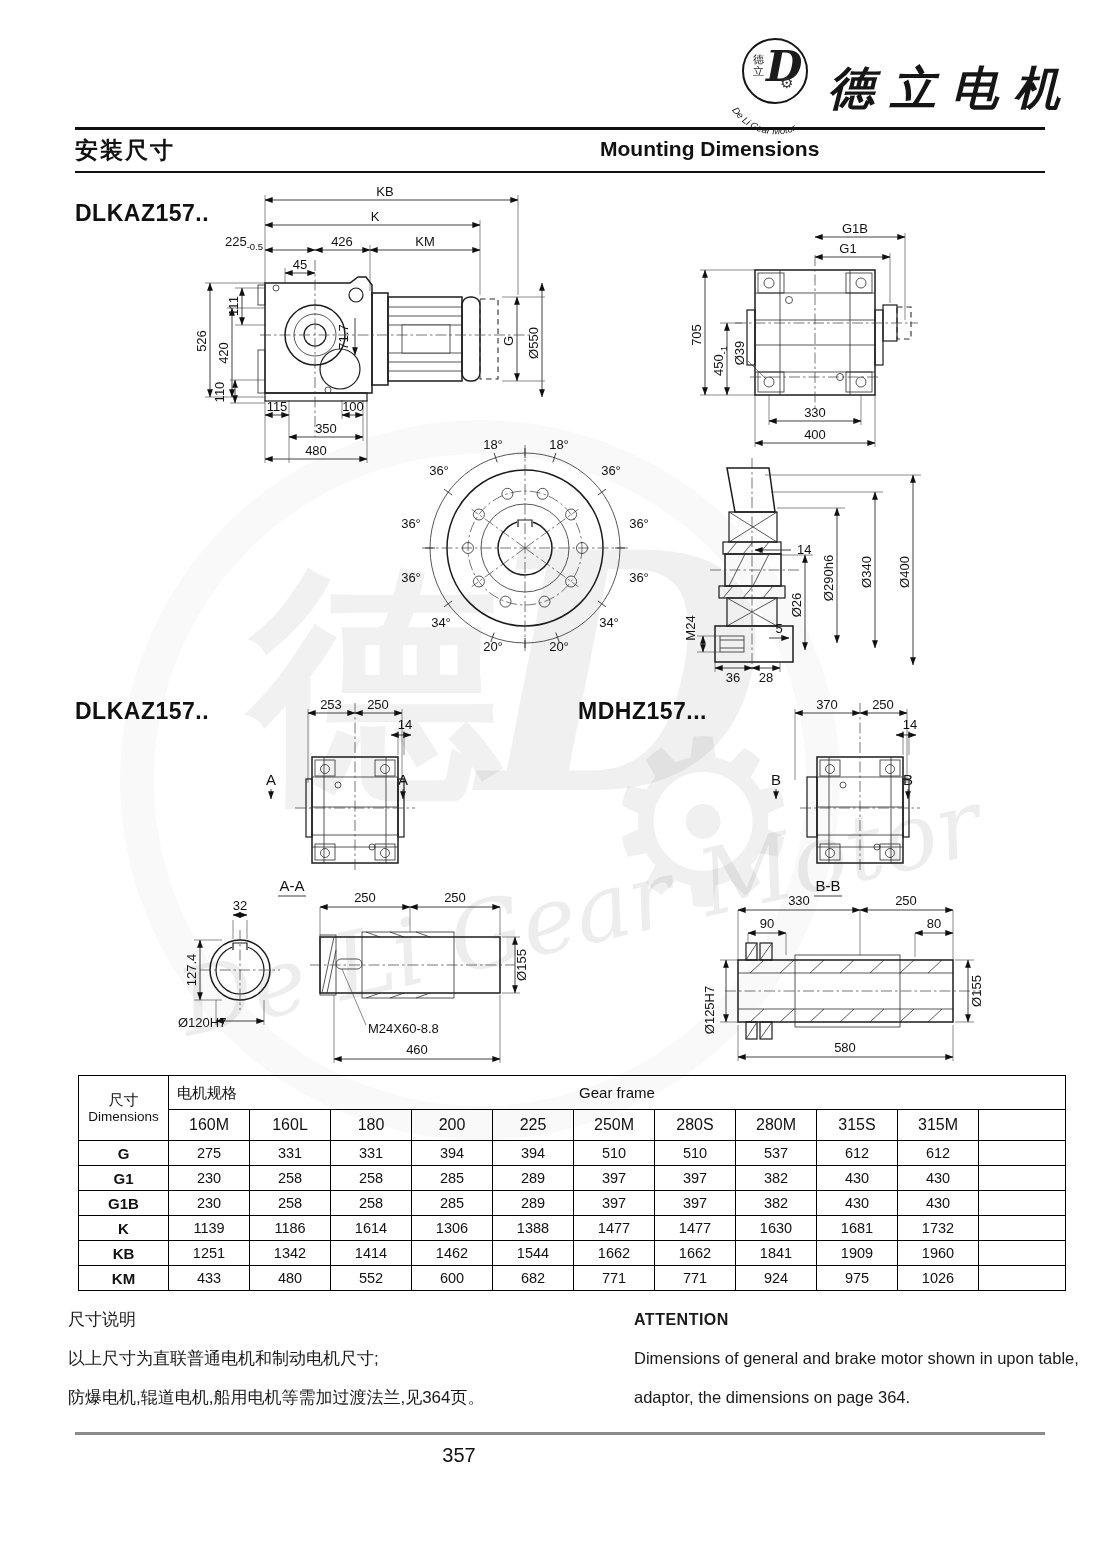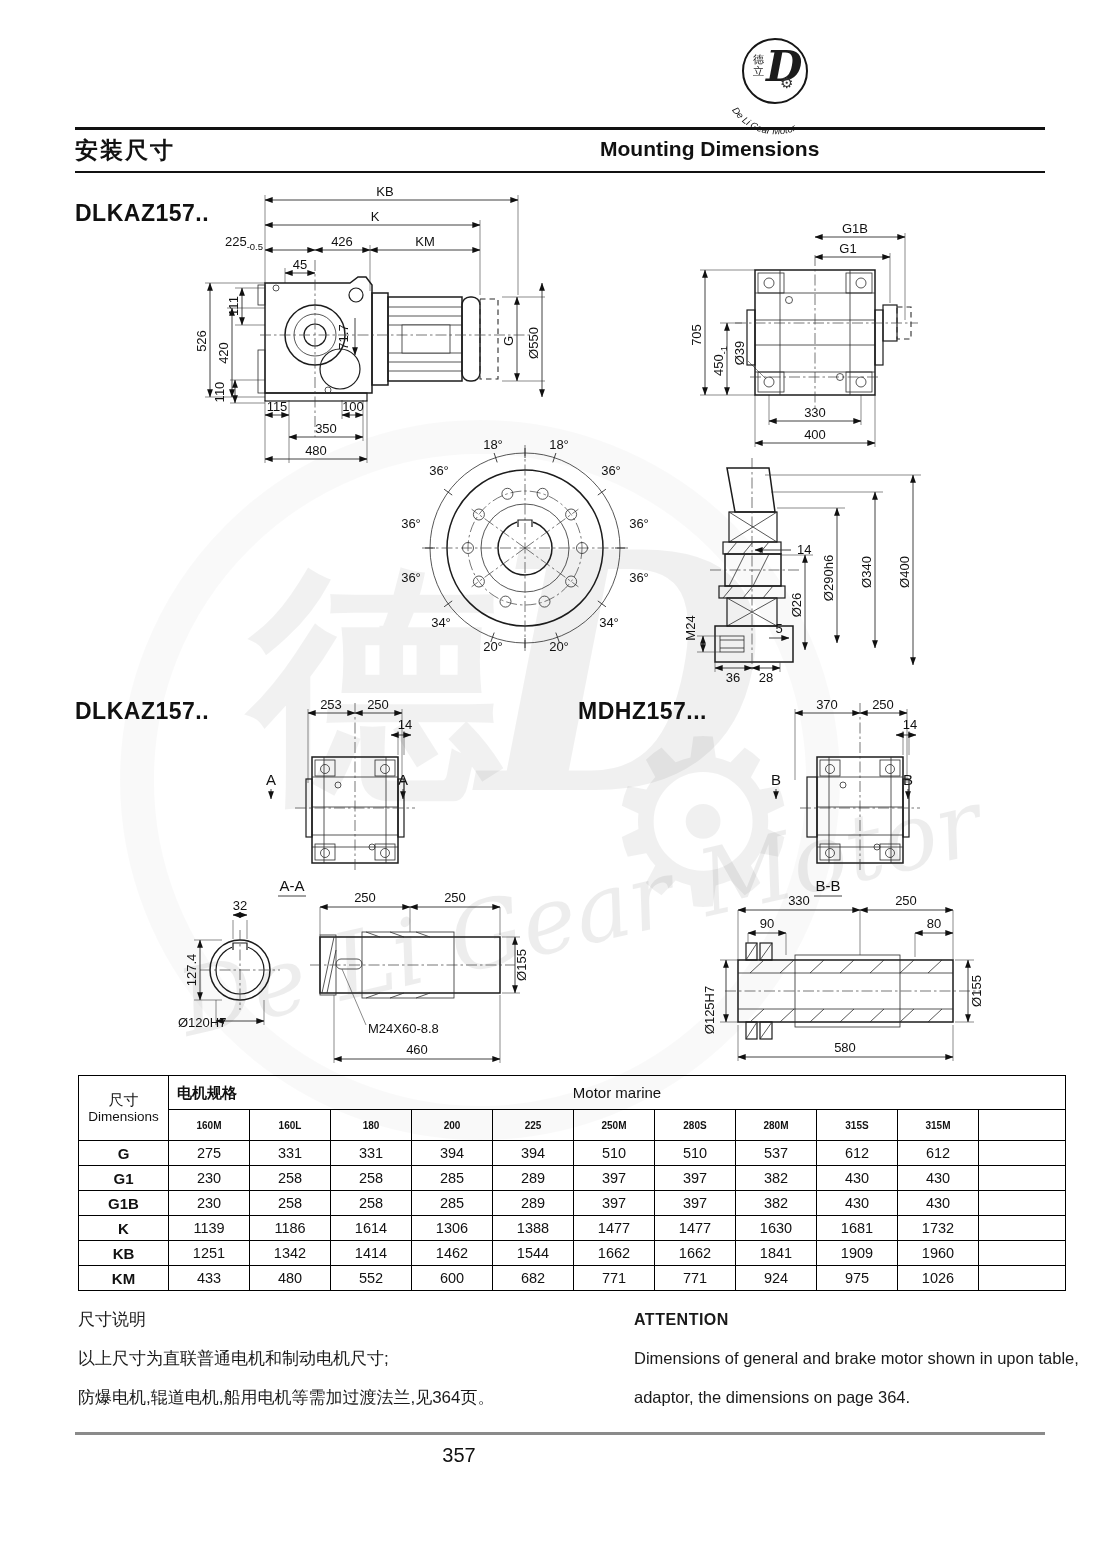--- a/index.html
+++ b/index.html
@@ -28,28 +28,28 @@
   .t{fill:none;stroke:#2c2c2c;stroke-width:0.8}
   .dim{fill:none;stroke:#2c2c2c;stroke-width:0.9}
   .cl{fill:none;stroke:#3c3c3c;stroke-width:0.7;stroke-dasharray:11 3 2.5 3}
   .da{fill:none;stroke:#2c2c2c;stroke-width:1.1;stroke-dasharray:5.5 4}
   .hl{fill:none;stroke:#3c3c3c;stroke-width:0.6}
   .wh{fill:#fff}
   
   .dim-table{position:absolute;left:78px;top:1075px;border-collapse:collapse;table-layout:fixed}
   .dim-table td{border:1.6px solid #000;text-align:center;vertical-align:middle;font-size:14.5px;padding:0;height:25px}
   .dim-table tr.h1 td{height:34px}
-  .dim-table tr.h2 td{height:31px;font-weight:bold;font-size:10px}
+  .dim-table tr.h2 td{height:31px;font-weight:normal;font-size:16px}
   .dim-table td.corner{font-size:15px;line-height:17px}
   .dim-table td.corner .en{font-size:13.5px}
   .dim-table td.rowlabel{font-weight:bold;font-size:15px}
   .dim-table td.framehead{position:relative;text-align:center;font-size:15px}
-  .dim-table td.framehead .spec{position:absolute;left:8px;top:8px;font-weight:bold}
+  .dim-table td.framehead .spec{position:absolute;left:8px;top:8px;font-weight:normal}
   
-  .notes-cn{position:absolute;left:78px;top:1300px;font-size:17px;line-height:39px;color:#1a1a1a}
+  .notes-cn{position:absolute;left:68px;top:1300px;font-size:17px;line-height:39px;color:#1a1a1a}
   .notes-en{position:absolute;left:634px;top:1300px;font-size:16.5px;line-height:39px;color:#1a1a1a}
   .notes-en .att{font-weight:bold;font-size:16px;letter-spacing:0.5px}
   
   .foot-rule{position:absolute;left:75px;top:1432px;width:970px;height:3px;background:#8a8a8a}
   .pageno{position:absolute;left:0;top:1444px;width:918px;text-align:center;font-size:20px}
   
   .wm{position:absolute;color:rgba(0,0,0,0.055);z-index:0;white-space:nowrap;pointer-events:none}
   .wm-cn{left:250px;top:520px;font-size:250px;font-family:"DejaVu Serif",serif;font-weight:bold}
   .wm-d{left:480px;top:480px;font-size:330px;font-family:"DejaVu Serif",serif;font-style:italic;font-weight:bold;color:rgba(0,0,0,0.06)}
   .wm-gear{left:600px;top:690px;font-size:230px;color:rgba(0,0,0,0.06)}
@@ -70,20 +70,21 @@
 
   <div class="logo-circle fg">
     <div class="logo-cn">德立</div>
     <div class="logo-d">D</div>
     <div class="logo-gear">⚙</div>
   </div>
   <svg class="fg" style="left:728px;top:104px" width="96" height="34">
     <path id="arcp" d="M4,6 A52,52 0 0 0 92,6" fill="none" stroke="none"></path>
     <text style="font-size:9.5px;font-style:italic"><textPath href="#arcp">De Li Gear Motor</textPath></text>
   </svg>
+  <div class="brand-cn fg">德立电机</div>
 
   <div class="rule rule1 fg"></div>
   <div class="title-cn fg">安装尺寸</div>
   <div class="title-en fg">Mounting Dimensions</div>
   <div class="rule rule2 fg"></div>
 
   <div class="figlabel fg" style="left:75px;top:200px">DLKAZ157..</div>
   <div class="figlabel fg" style="left:75px;top:698px">DLKAZ157..</div>
   <div class="figlabel fg" style="left:578px;top:698px">MDHZ157...</div>
 
@@ -574,21 +575,21 @@
         <col style="width:87px">
     </colgroup>
     <tbody>
       <tr class="h1">
         <td class="corner" rowspan="2">
           <div>尺寸</div>
           <div class="en">Dimensions</div>
         </td>
         <td class="framehead" colspan="11">
           <span class="spec">电机规格</span>
-          <span>Motor marine</span>
+          <span>Gear frame</span>
         </td>
       </tr>
       <tr class="h2">
         <td>160M</td>
         <td>160L</td>
         <td>180</td>
         <td>200</td>
         <td>225</td>
         <td>250M</td>
         <td>280S</td>

